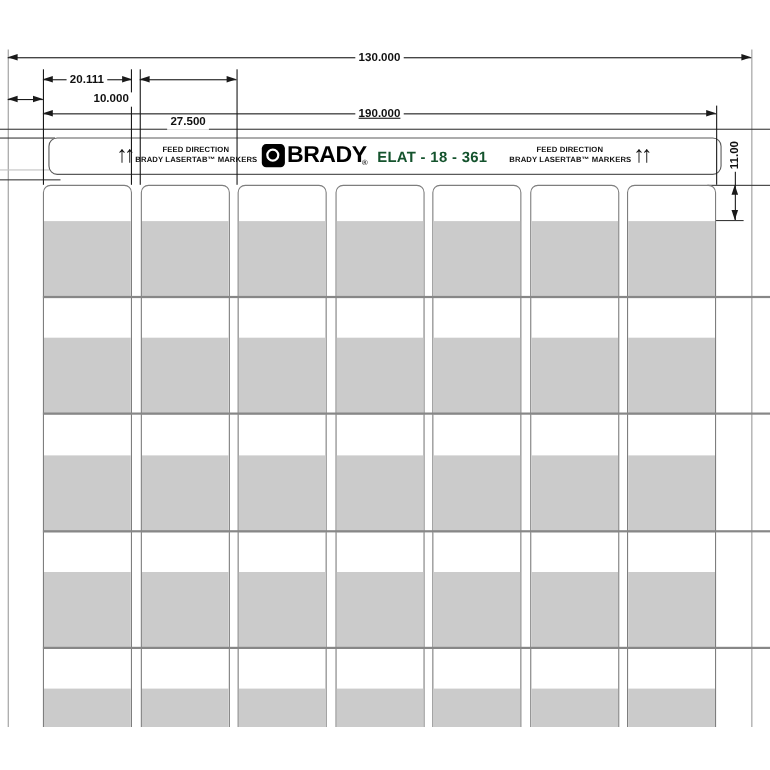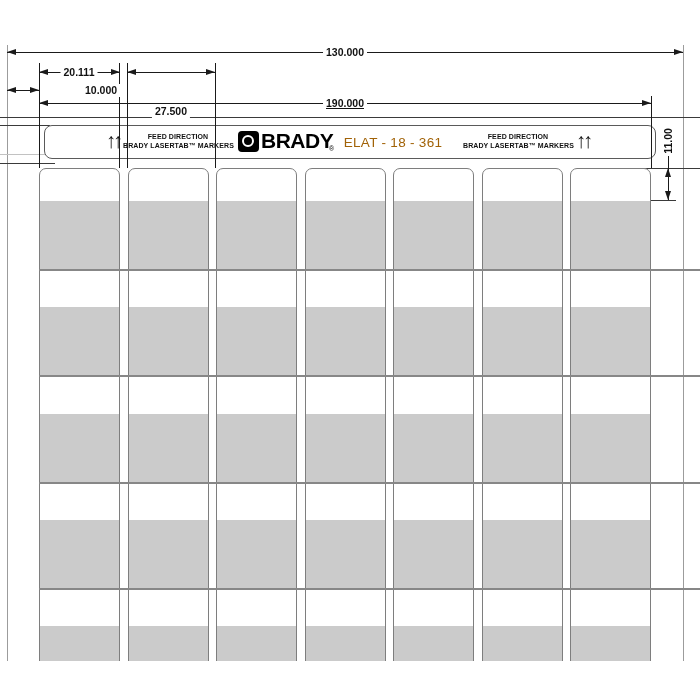--- a/index.html
+++ b/index.html
@@ -30,22 +30,22 @@
          border:1.5px solid #5a5a5a;border-radius:8px;box-sizing:border-box;}
   .feedblock{position:absolute;width:110px;text-align:center;color:#111;
              font-size:7px;font-weight:bold;line-height:8.5px;letter-spacing:0.1px;white-space:nowrap;}
   .feedarrows{position:absolute;width:24px;text-align:center;color:#111;
               font-size:20px;line-height:27px;letter-spacing:-3px;font-weight:bold;transform:scaleY(1.05);}
   #brady-logo{position:absolute;left:193px;top:5px;width:21px;height:21px;background:#000;border-radius:4px;}
   #brady-logo .ring{position:absolute;left:4px;top:4px;width:8px;height:8px;border:2.5px solid #fff;border-radius:50%;}
   #brady-text{position:absolute;left:216px;top:1px;color:#000;font-size:21px;font-weight:bold;
               letter-spacing:-0.5px;line-height:28px;}
   #brady-reg{position:absolute;left:284px;top:19px;font-size:7px;color:#000;}
-  #part-number{position:absolute;left:288px;top:9px;width:120px;text-align:center;color:#a16207;
-               font-size:13.5px;font-weight:normal;letter-spacing:0.3px;white-space:nowrap;}
+  #part-number{position:absolute;left:288px;top:9px;width:120px;text-align:center;color:#14532d;
+               font-size:13.5px;font-weight:bold;letter-spacing:0.3px;white-space:nowrap;}
 
   
   .col{position:absolute;top:168px;width:81px;height:520px;background:#fff;border:1.5px solid #7e7e7e;
        border-radius:7px;box-sizing:border-box;overflow:hidden;}
   .band{position:absolute;left:0;right:0;height:70px;}
   .cutline{position:absolute;left:39px;width:661px;height:2px;}
 
   
   #tab-height-label{position:absolute;left:668px;top:141px;transform:translate(-50%,-50%) rotate(-90deg);
                     background:#fff;color:#111;font-size:10.5px;font-weight:bold;white-space:nowrap;padding:0 2px;}

